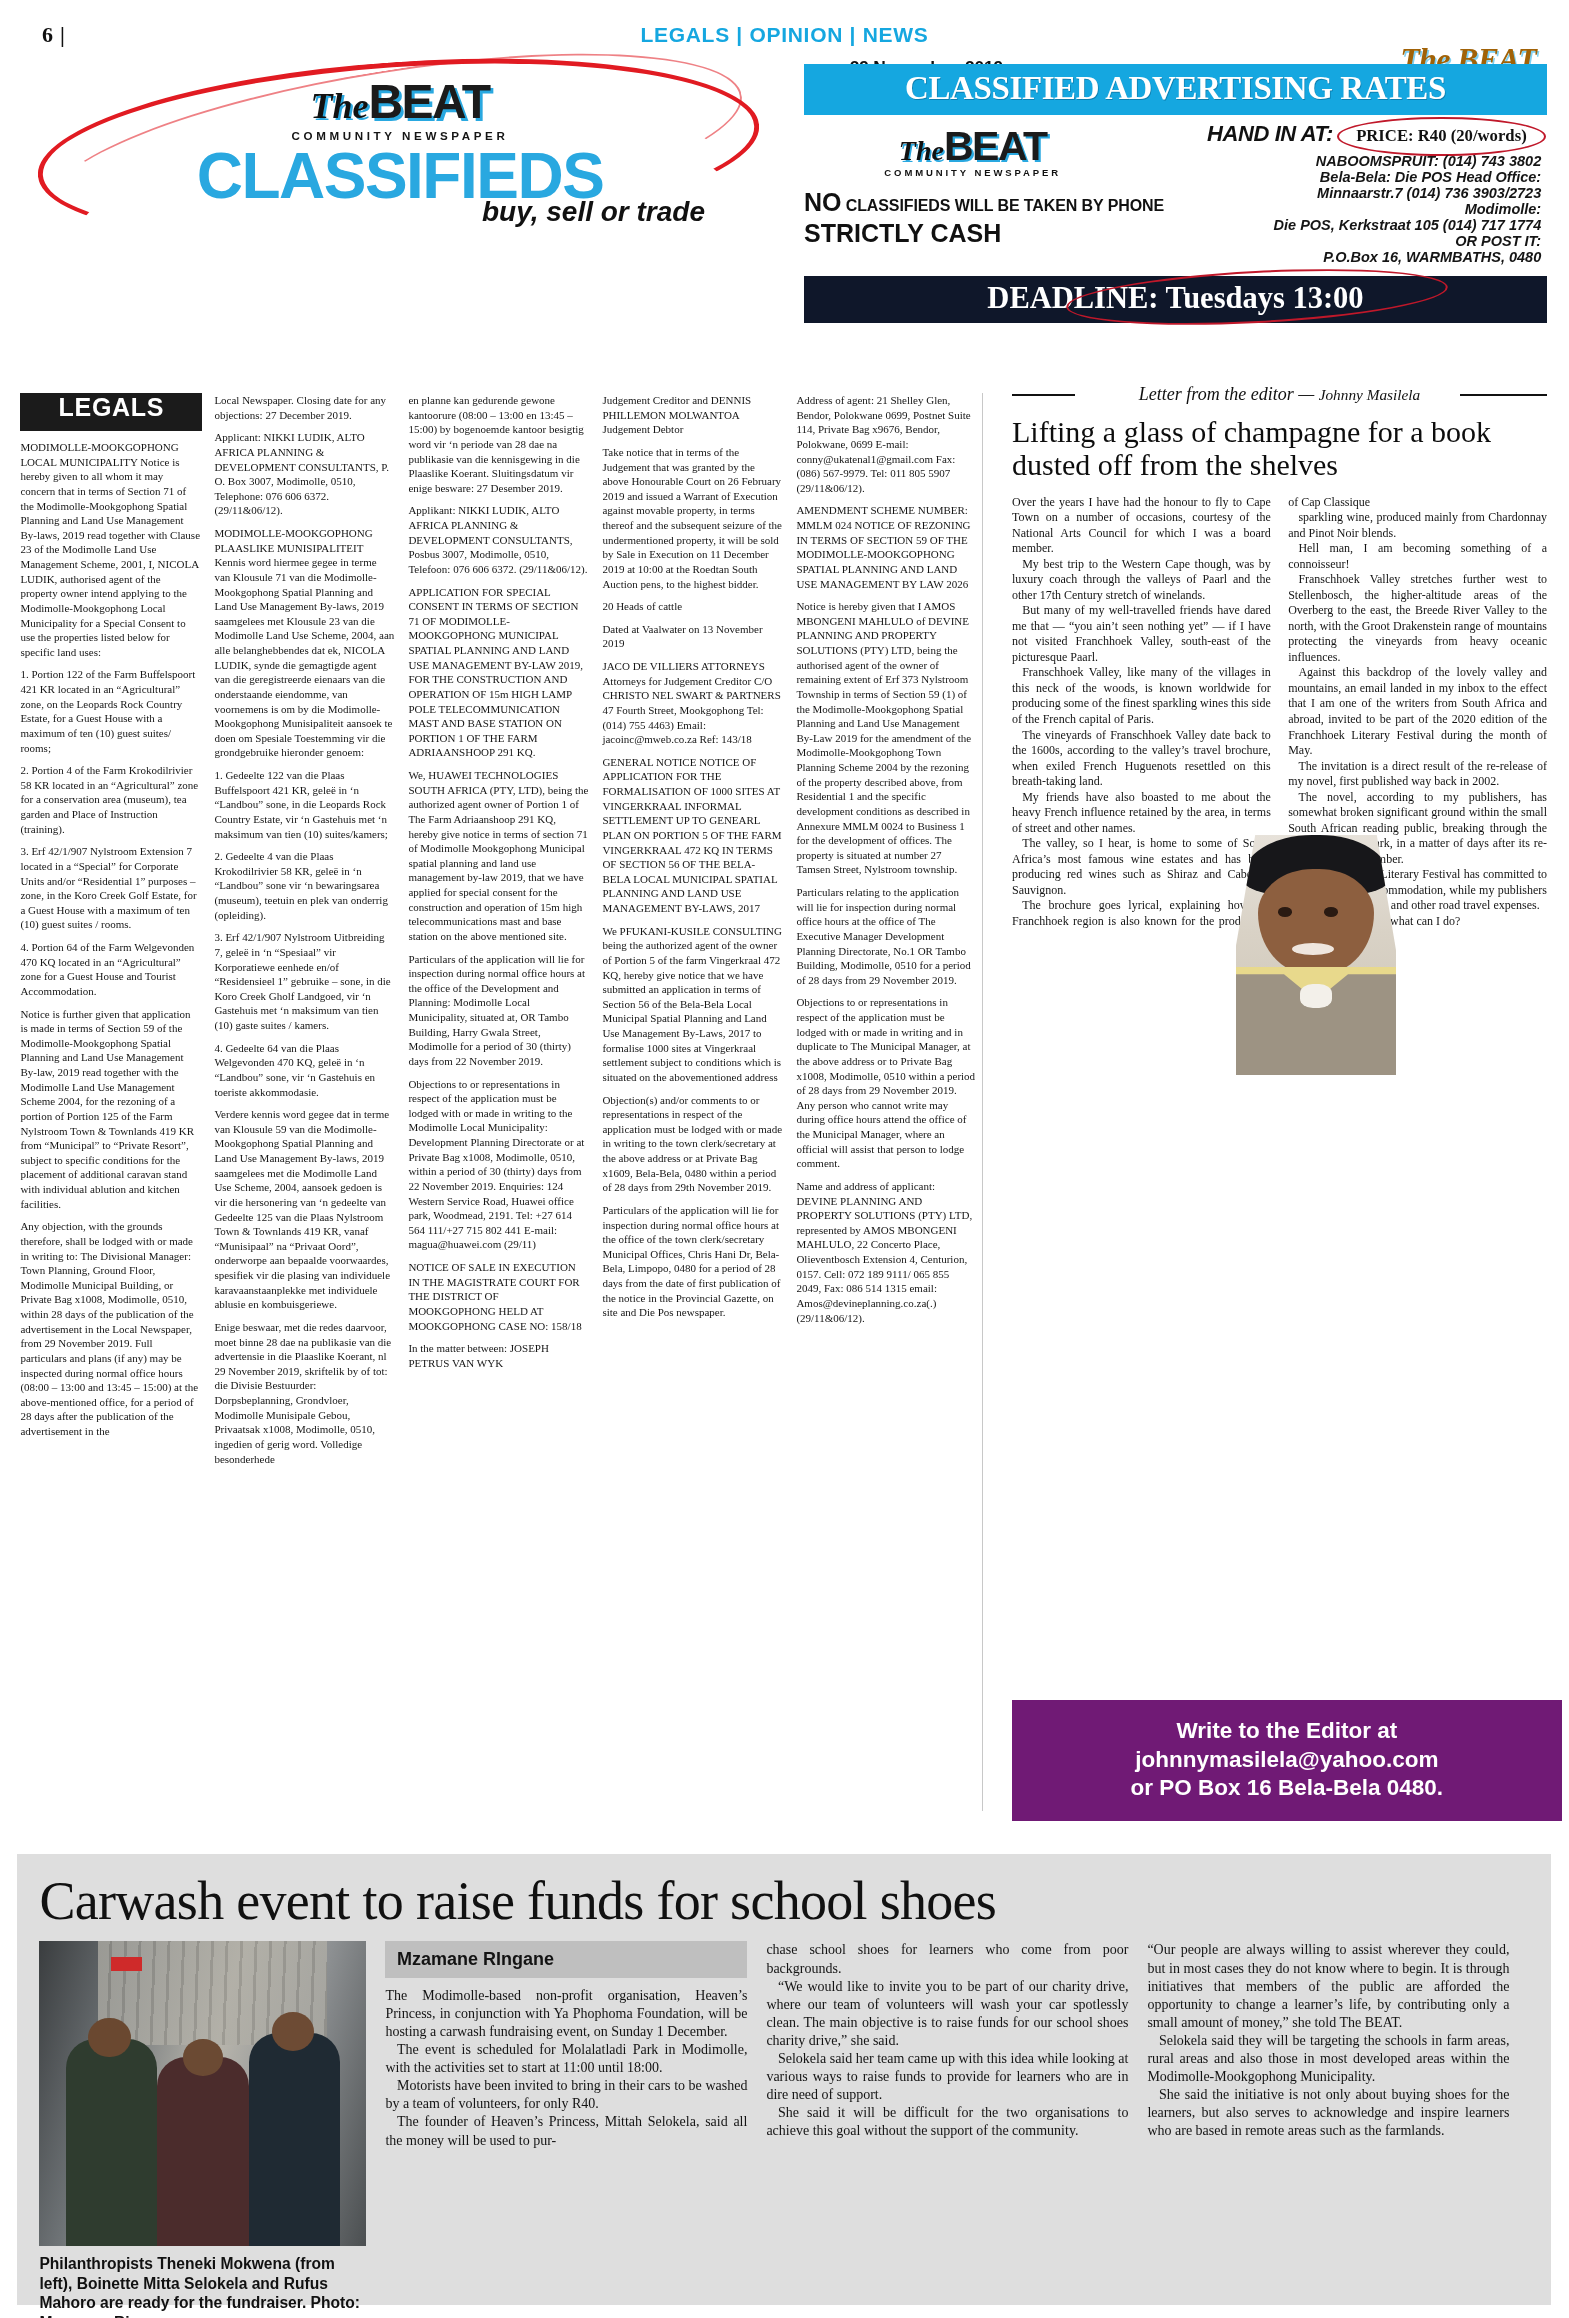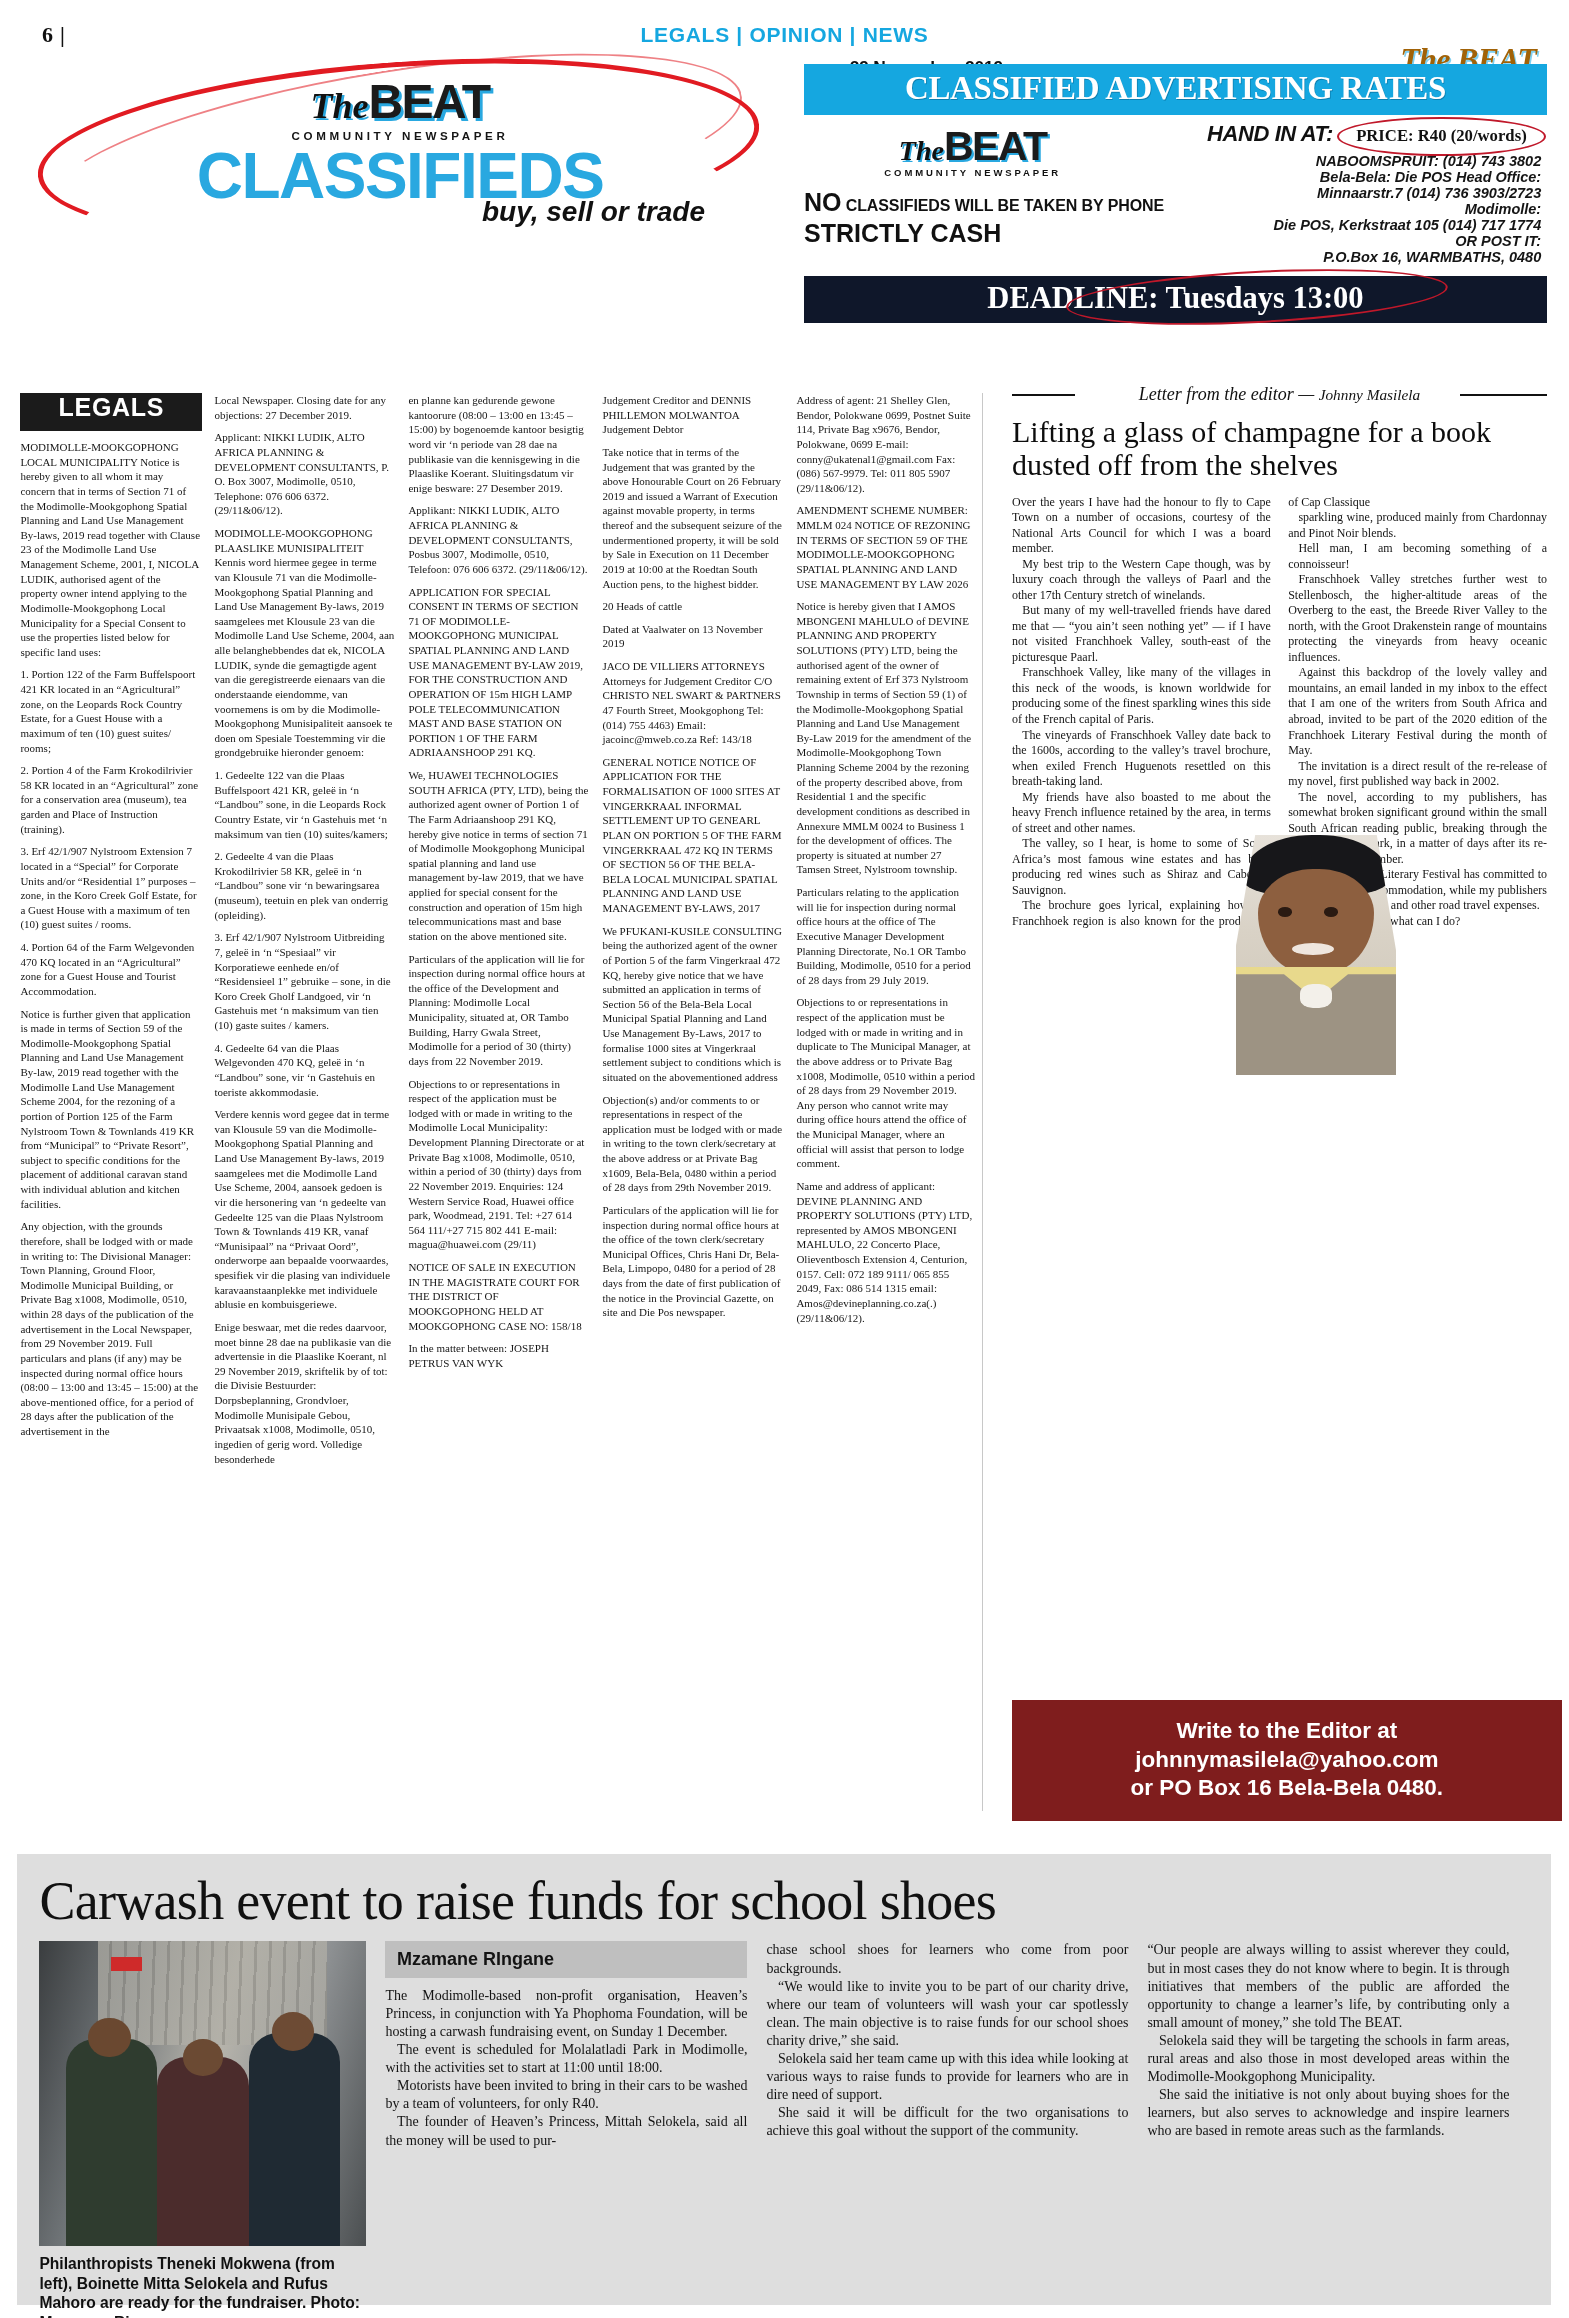--- a/index.html
+++ b/index.html
@@ -82,21 +82,21 @@
   .portrait .face{position:absolute;left:14%;top:14%;width:72%;height:44%;background:#8d5f3f;border-radius:48% 48% 45% 45%/42% 42% 58% 58%;}
   .portrait .eyeL,.portrait .eyeR{position:absolute;top:30%;width:9%;height:4%;background:#2a1a12;border-radius:50%;}
   .portrait .eyeL{left:26%;} .portrait .eyeR{left:55%;}
   .portrait .mouth{position:absolute;left:35%;top:45%;width:26%;height:5%;background:#efe6de;border-radius:50%;}
   .portrait .shirt{position:absolute;left:0;top:55%;width:100%;height:45%;background:#e8d98c;}
   .portrait .vest{position:absolute;left:0;top:58%;width:100%;height:42%;background:#9d9383;
      clip-path:polygon(0 0,30% 0,50% 26%,70% 0,100% 0,100% 100%,0 100%);}
   .portrait .tee{position:absolute;left:40%;top:62%;width:20%;height:10%;background:#f3f0ea;border-radius:40%;}
 
   
-  .wte{position:absolute;left:1012px;top:1700px;width:535px;background:#7f1d1d;color:#fff;text-align:center;
+  .wte{position:absolute;left:1012px;top:1700px;width:535px;background:#701a75;color:#fff;text-align:center;
      padding:17.4px 7.3px 19px;}
   .wte div{font:bold 22.5px/1.26 "Liberation Sans",sans-serif;}
 
   
   .story{position:absolute;left:17.4px;top:1854px;width:1534px;height:451px;background:#dedede;}
   .story-head{padding:20.4px 22px 4.4px;font:54px/1 "Liberation Serif",serif;color:#111;letter-spacing:-0.7px;}
   .story-body{display:flex;gap:19px;padding:8.7px 22px 0;}
   .photo{width:327px;height:305px;position:relative;overflow:hidden;background:#2b2f33;}
   .ph-wall{position:absolute;left:0;top:0;width:100%;height:100%;
      background:linear-gradient(105deg,#3a3d3f 0%,#6f7477 25%,#b9b6ad 50%,#8d9092 72%,#4b4f51 100%);}
@@ -221,21 +221,21 @@
         <p>JACO DE VILLIERS ATTORNEYS Attorneys for Judgement Creditor C/O CHRISTO NEL SWART &amp; PARTNERS 47 Fourth Street, Mookgophong Tel: (014) 755 4463) Email: jacoinc@mweb.co.za Ref: 143/18</p>
         <p>GENERAL NOTICE NOTICE OF APPLICATION FOR THE FORMALISATION OF 1000 SITES AT VINGERKRAAL INFORMAL SETTLEMENT UP TO GENEARL PLAN ON PORTION 5 OF THE FARM VINGERKRAAL 472 KQ IN TERMS OF SECTION 56 OF THE BELA-BELA LOCAL MUNICIPAL SPATIAL PLANNING AND LAND USE MANAGEMENT BY-LAWS, 2017</p>
         <p>We PFUKANI-KUSILE CONSULTING being the authorized agent of the owner of Portion 5 of the farm Vingerkraal 472 KQ, hereby give notice that we have submitted an application in terms of Section 56 of the Bela-Bela Local Municipal Spatial Planning and Land Use Management By-Laws, 2017 to formalise 1000 sites at Vingerkraal settlement subject to conditions which is situated on the abovementioned address</p>
         <p>Objection(s) and/or comments to or representations in respect of the application must be lodged with or made in writing to the town clerk/secretary at the above address or at Private Bag x1609, Bela-Bela, 0480 within a period of 28 days from 29th November 2019.</p>
         <p>Particulars of the application will lie for inspection during normal office hours at the office of the town clerk/secretary Municipal Offices, Chris Hani Dr, Bela-Bela, Limpopo, 0480 for a period of 28 days from the date of first publication of the notice in the Provincial Gazette, on site and Die Pos newspaper.</p>
       </div>
       <div class="lcol">
         <p>Address of agent: 21 Shelley Glen, Bendor, Polokwane 0699, Postnet Suite 114, Private Bag x9676, Bendor, Polokwane, 0699 E-mail: conny@ukatenal1@gmail.com Fax: (086) 567-9979. Tel: 011 805 5907 (29/11&amp;06/12).</p>
         <p>AMENDMENT SCHEME NUMBER: MMLM 024 NOTICE OF REZONING IN TERMS OF SECTION 59 OF THE MODIMOLLE-MOOKGOPHONG SPATIAL PLANNING AND LAND USE MANAGEMENT BY LAW 2026</p>
         <p>Notice is hereby given that I AMOS MBONGENI MAHLULO of DEVINE PLANNING AND PROPERTY SOLUTIONS (PTY) LTD, being the authorised agent of the owner of remaining extent of Erf 373 Nylstroom Township in terms of Section 59 (1) of the Modimolle-Mookgophong Spatial Planning and Land Use Management By-Law 2019 for the amendment of the Modimolle-Mookgophong Town Planning Scheme 2004 by the rezoning of the property described above, from Residential 1 and the specific development conditions as described in Annexure MMLM 0024 to Business 1 for the development of offices. The property is situated at number 27 Tamsen Street, Nylstroom township.</p>
-        <p>Particulars relating to the application will lie for inspection during normal office hours at the office of The Executive Manager Development Planning Directorate, No.1 OR Tambo Building, Modimolle, 0510 for a period of 28 days from 29 July 2019.</p>
+        <p>Particulars relating to the application will lie for inspection during normal office hours at the office of The Executive Manager Development Planning Directorate, No.1 OR Tambo Building, Modimolle, 0510 for a period of 28 days from 29 November 2019.</p>
         <p>Objections to or representations in respect of the application must be lodged with or made in writing and in duplicate to The Municipal Manager, at the above address or to Private Bag x1008, Modimolle, 0510 within a period of 28 days from 29 November 2019. Any person who cannot write may during office hours attend the office of the Municipal Manager, where an official will assist that person to lodge comment.</p>
         <p>Name and address of applicant: DEVINE PLANNING AND PROPERTY SOLUTIONS (PTY) LTD, represented by AMOS MBONGENI MAHLULO, 22 Concerto Place, Olieventbosch Extension 4, Centurion, 0157. Cell: 072 189 9111/ 065 855 2049, Fax: 086 514 1315 email: Amos@devineplanning.co.za(.) (29/11&amp;06/12).</p>
       </div>
     </div>
     <div class="vline" style="left:962px"></div>
   </div>
 
   <div class="editor">
     <div class="ed-rule">
       <span class="line l"></span>

